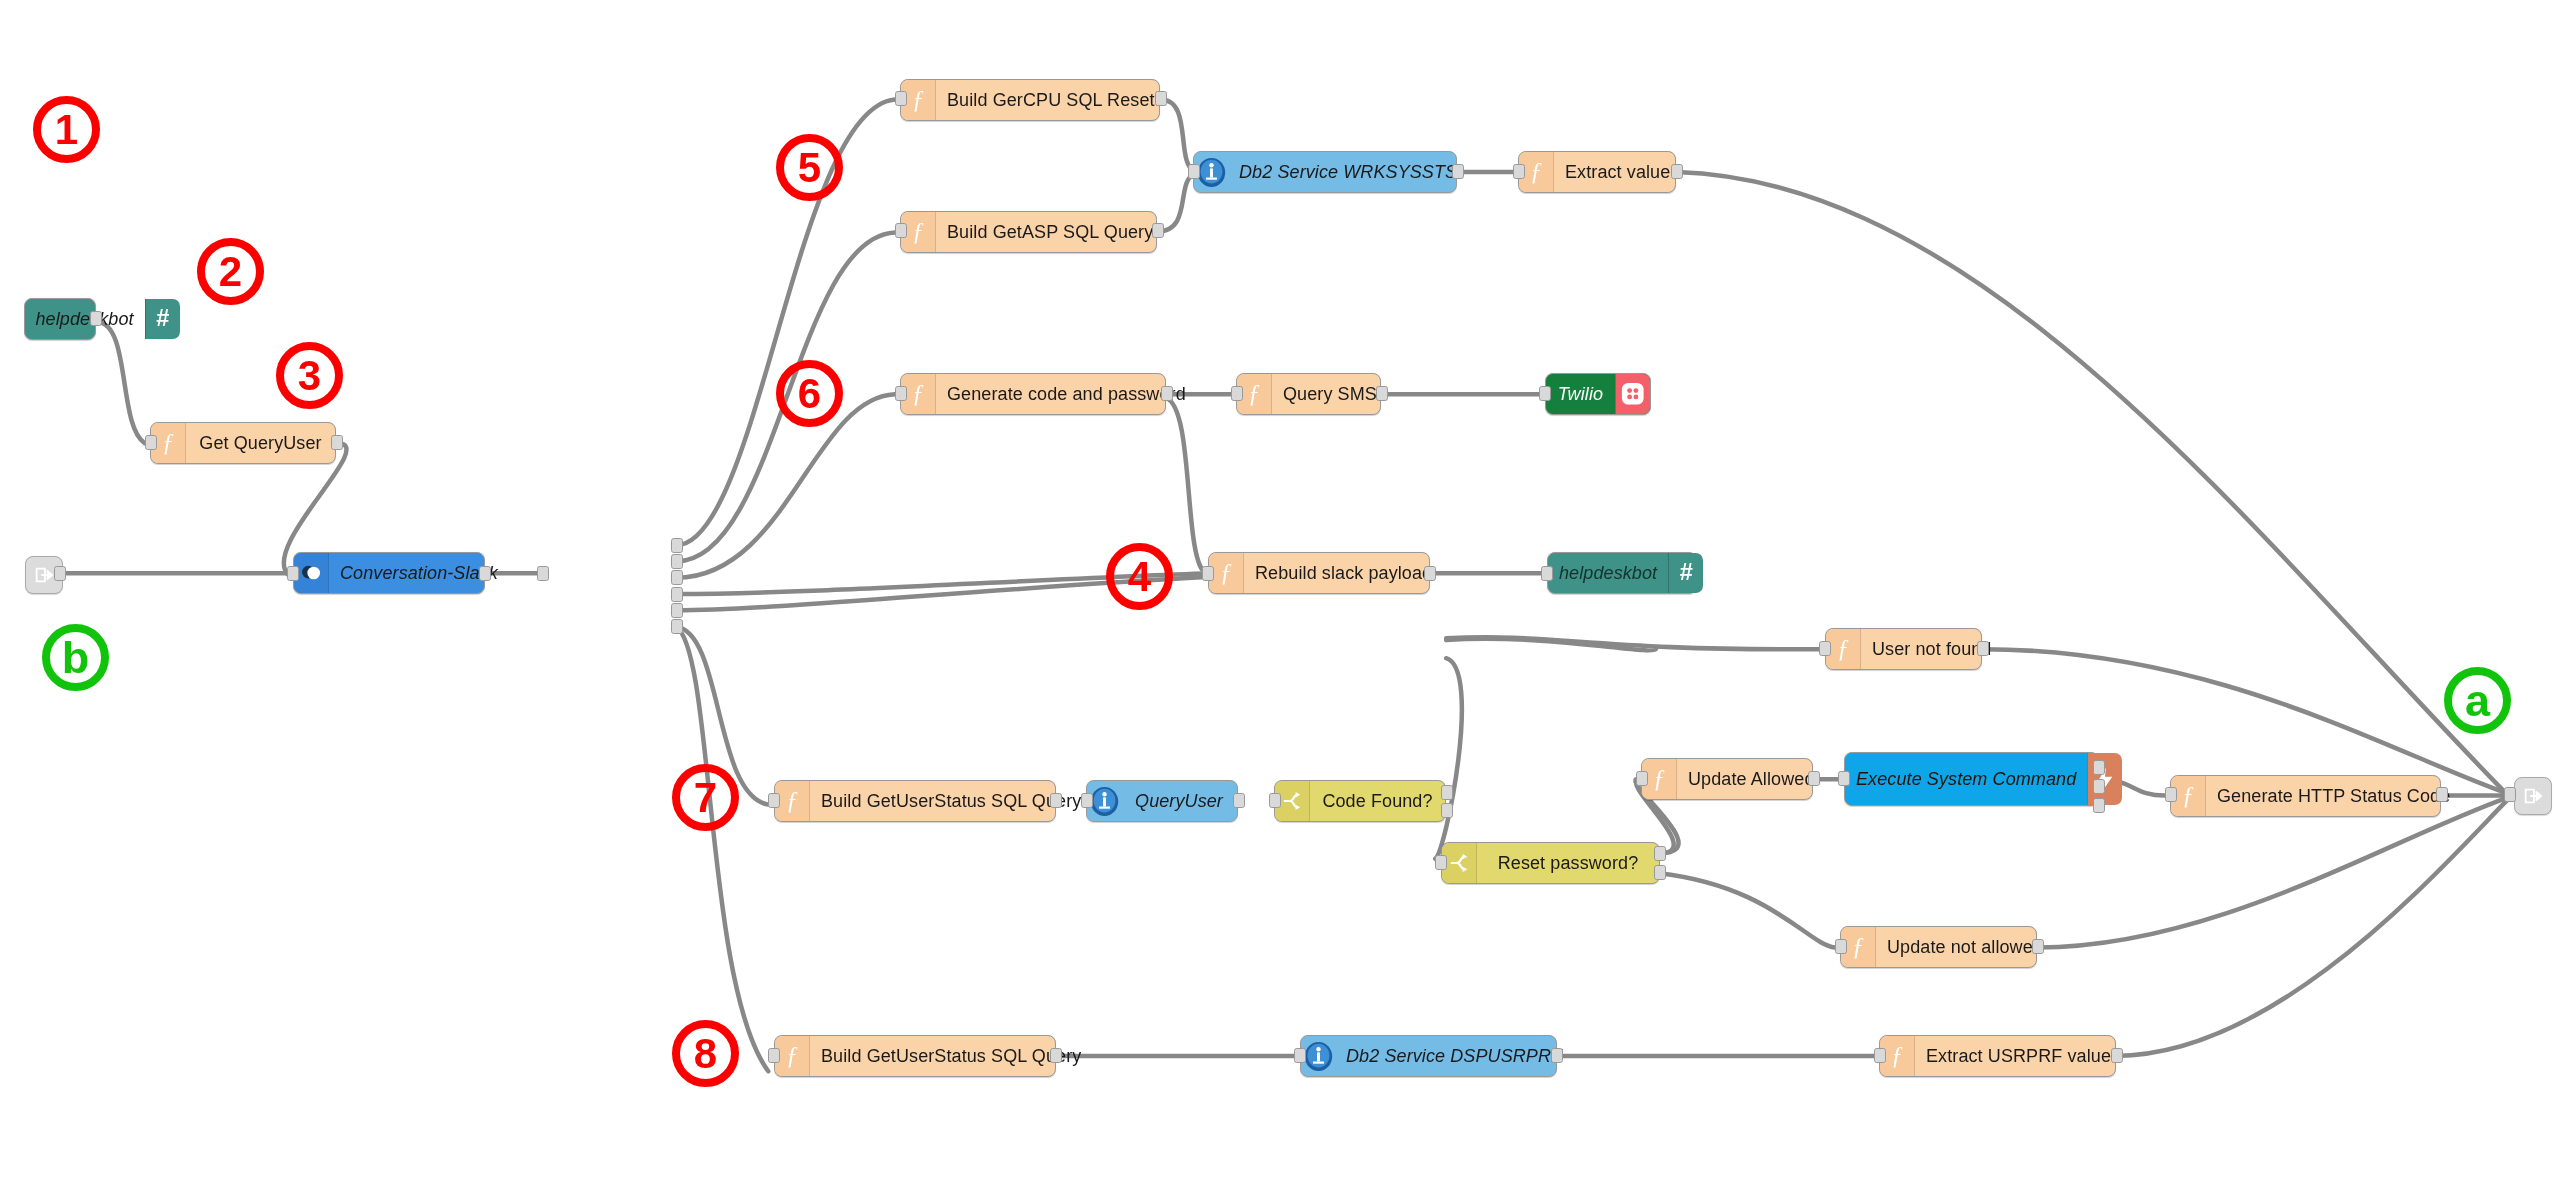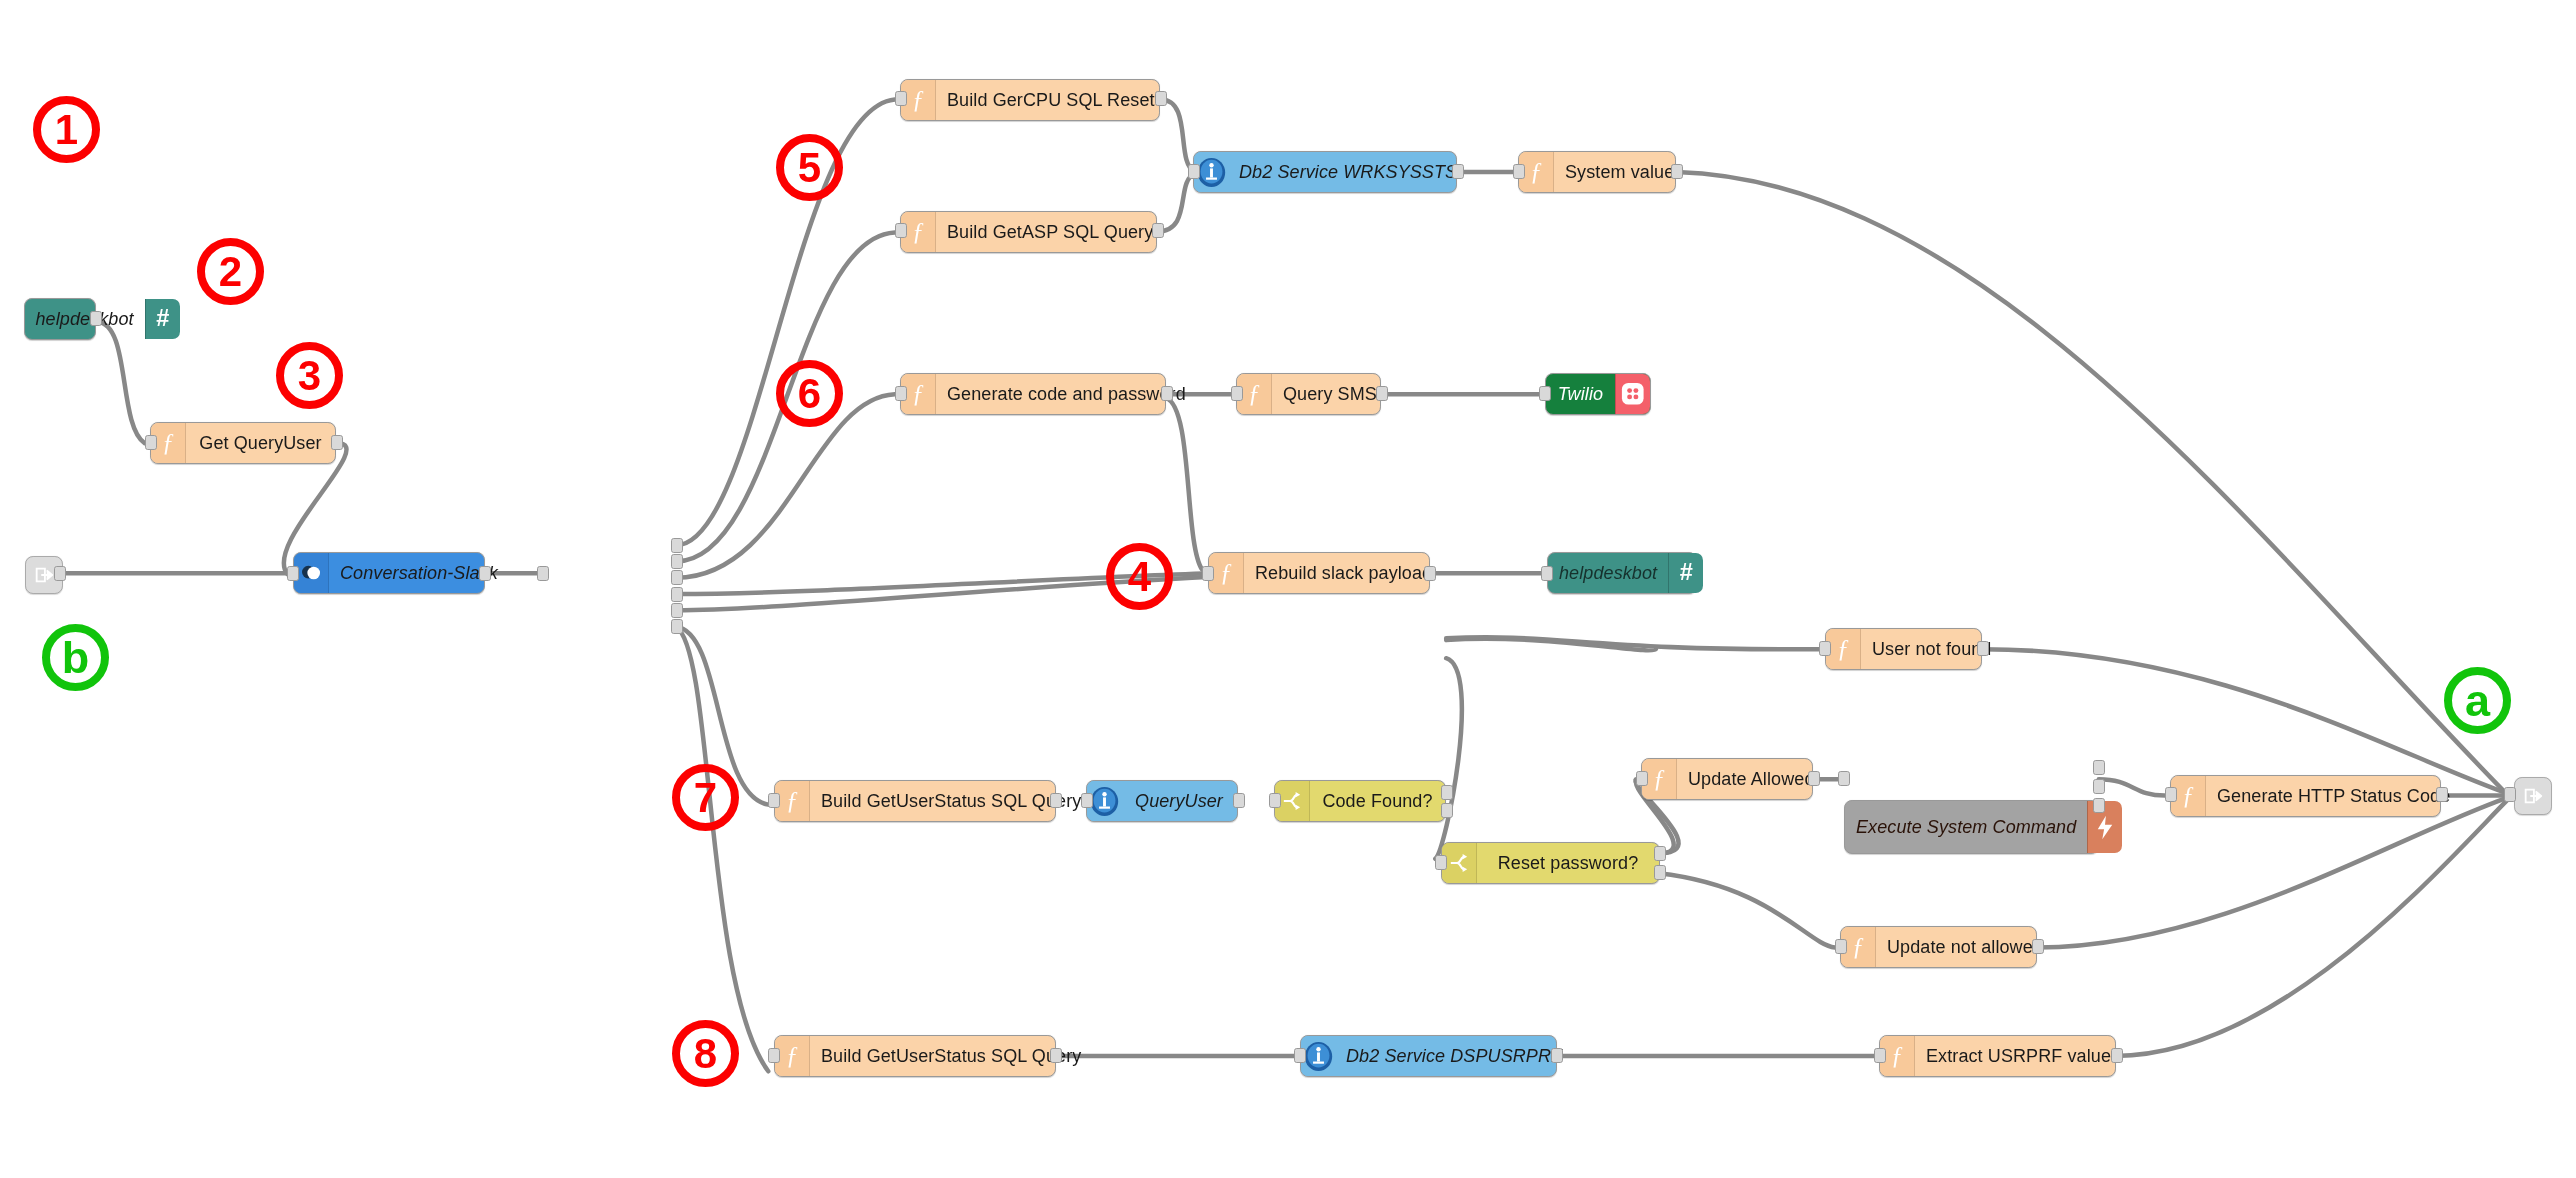--- a/index.html
+++ b/index.html
@@ -27,21 +27,21 @@
   .n-switch{background:#e2d96e;}
   .n-switch .icon-box{background:#dbd163;}
   .n-slack{background:#3c8ee0;}
   .n-slack .icon-box{background:#3583d6;}
   .n-slackout{background:#3e9287;}
   .n-slackout .icon-box.right{background:#3e9287;}
   .n-db2{background:#74bbe6;}
   .n-db2 .icon-box{background:#74bbe6;border-right:none;}
   .n-twilio{background:#15803d;}
   .n-twilio .icon-box.right{background:#f4606a;}
-  .n-exec{background:#a3a3a3;margin-top:48px;}
+  .n-exec{background:#0ea5e9;}
   .n-exec .icon-box.right{background:#d9805d;}
 
   
   .port{position:absolute;width:11.8px;height:15.4px;background:#d9d9d9;border:0.9px solid #999;
         border-radius:2.7px;box-sizing:border-box;}
 
   
   .linknode{position:absolute;width:36px;height:36px;border:0.9px solid #aaa;border-radius:8.1px;
         background:#dcdcdc;display:flex;align-items:center;justify-content:center;
         box-shadow:0 0.9px 0.9px rgba(0,0,0,.15);}
@@ -199,21 +199,21 @@
     </span>
     <span class="lbl italic">Db2 Service WRKSYSSTS</span>
   </div>
   <div class="port" style="left:1188px;top:164px;"></div>
   <div class="port" style="left:1452px;top:164px;"></div>
 
   <div class="node n-function" style="left:1518px;top:151px;width:158px;">
     <span class="icon-box">
         <span class="fn-glyph">ƒ</span>
       </span>
-    <span class="lbl">System value</span>
+    <span class="lbl">Extract value</span>
   </div>
   <div class="port" style="left:1513px;top:164px;"></div>
   <div class="port" style="left:1671px;top:164px;"></div>
 
   <div class="node n-function" style="left:900px;top:373px;width:266px;">
     <span class="icon-box">
         <span class="fn-glyph">ƒ</span>
       </span>
     <span class="lbl">Generate code and password</span>
   </div>

